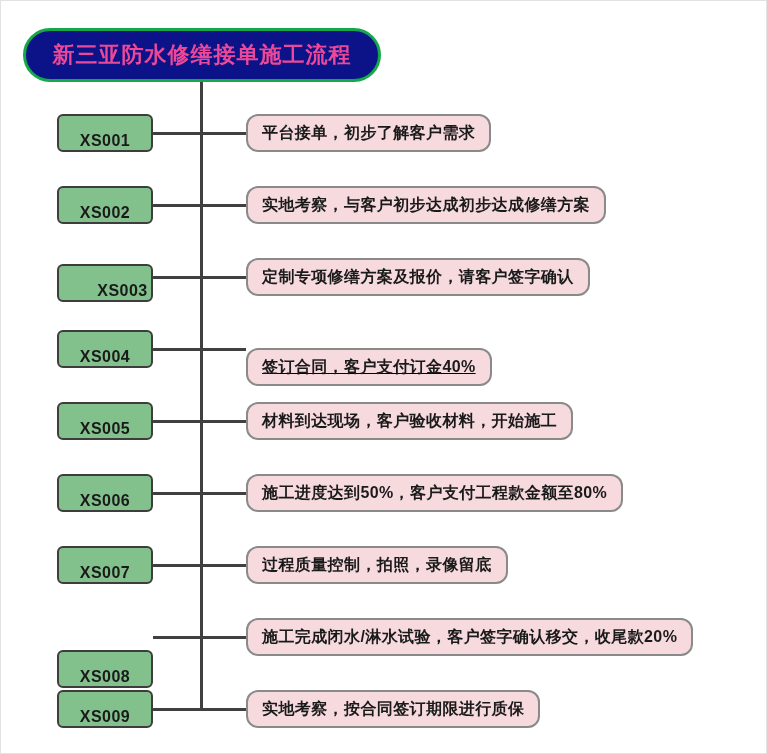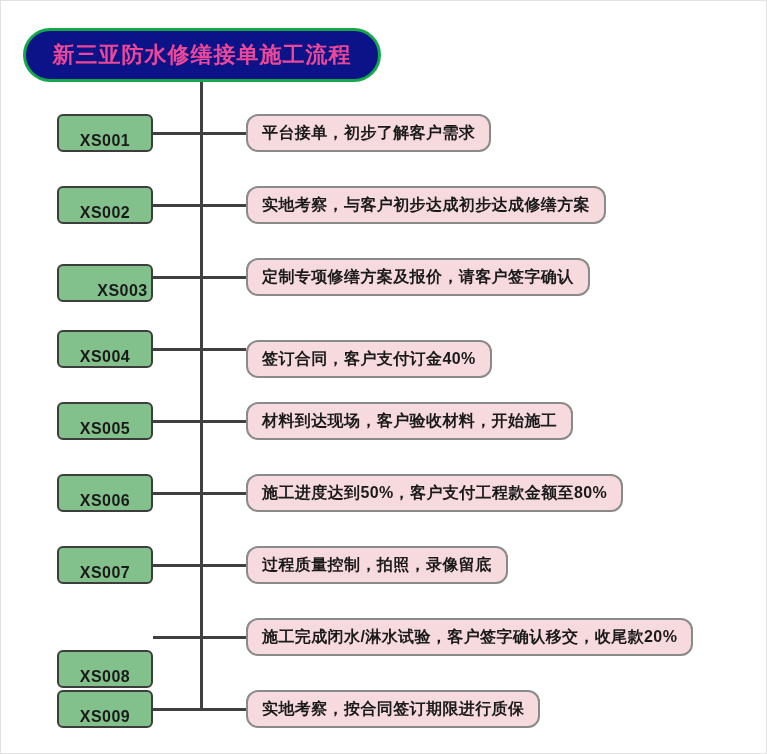--- a/index.html
+++ b/index.html
@@ -127,21 +127,21 @@
         <span class="code-label">XS003</span>
       </div>
       <div class="hline" style="top: 275px; left: 152px; width: 93px;"></div>
       <div class="step-box" style="top: 257px;">
         <span class="step-label">定制专项修缮方案及报价，请客户签字确认</span>
       </div>
       <div class="code-box" style="top: 329px;">
         <span class="code-label">XS004</span>
       </div>
       <div class="hline" style="top: 347px; left: 152px; width: 93px;"></div>
-      <div class="step-box" style="top: 339px;">
+      <div class="step-box" style="top: 347px; text-decoration: underline;">
         <span class="step-label">签订合同，客户支付订金40%</span>
       </div>
       <div class="code-box" style="top: 401px;">
         <span class="code-label">XS005</span>
       </div>
       <div class="hline" style="top: 419px; left: 152px; width: 93px;"></div>
       <div class="step-box" style="top: 401px;">
         <span class="step-label">材料到达现场，客户验收材料，开始施工</span>
       </div>
       <div class="code-box" style="top: 473px;">

